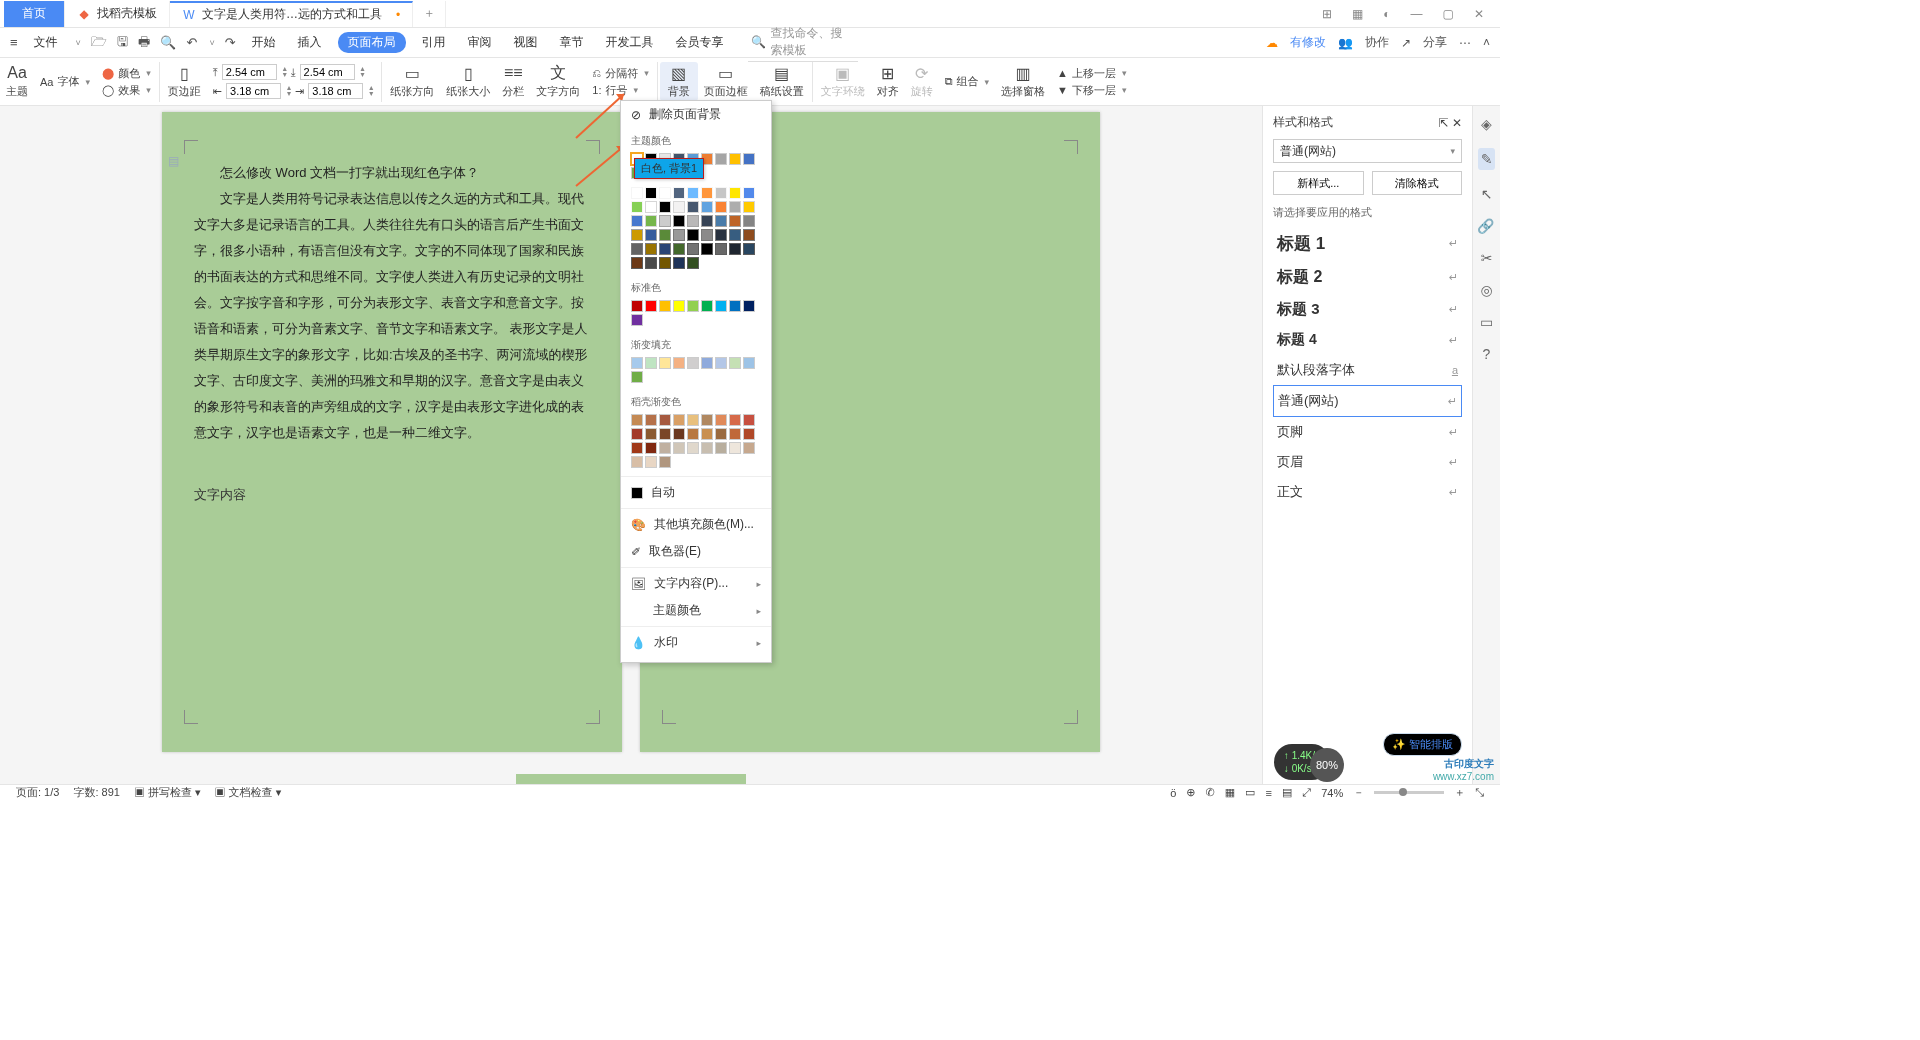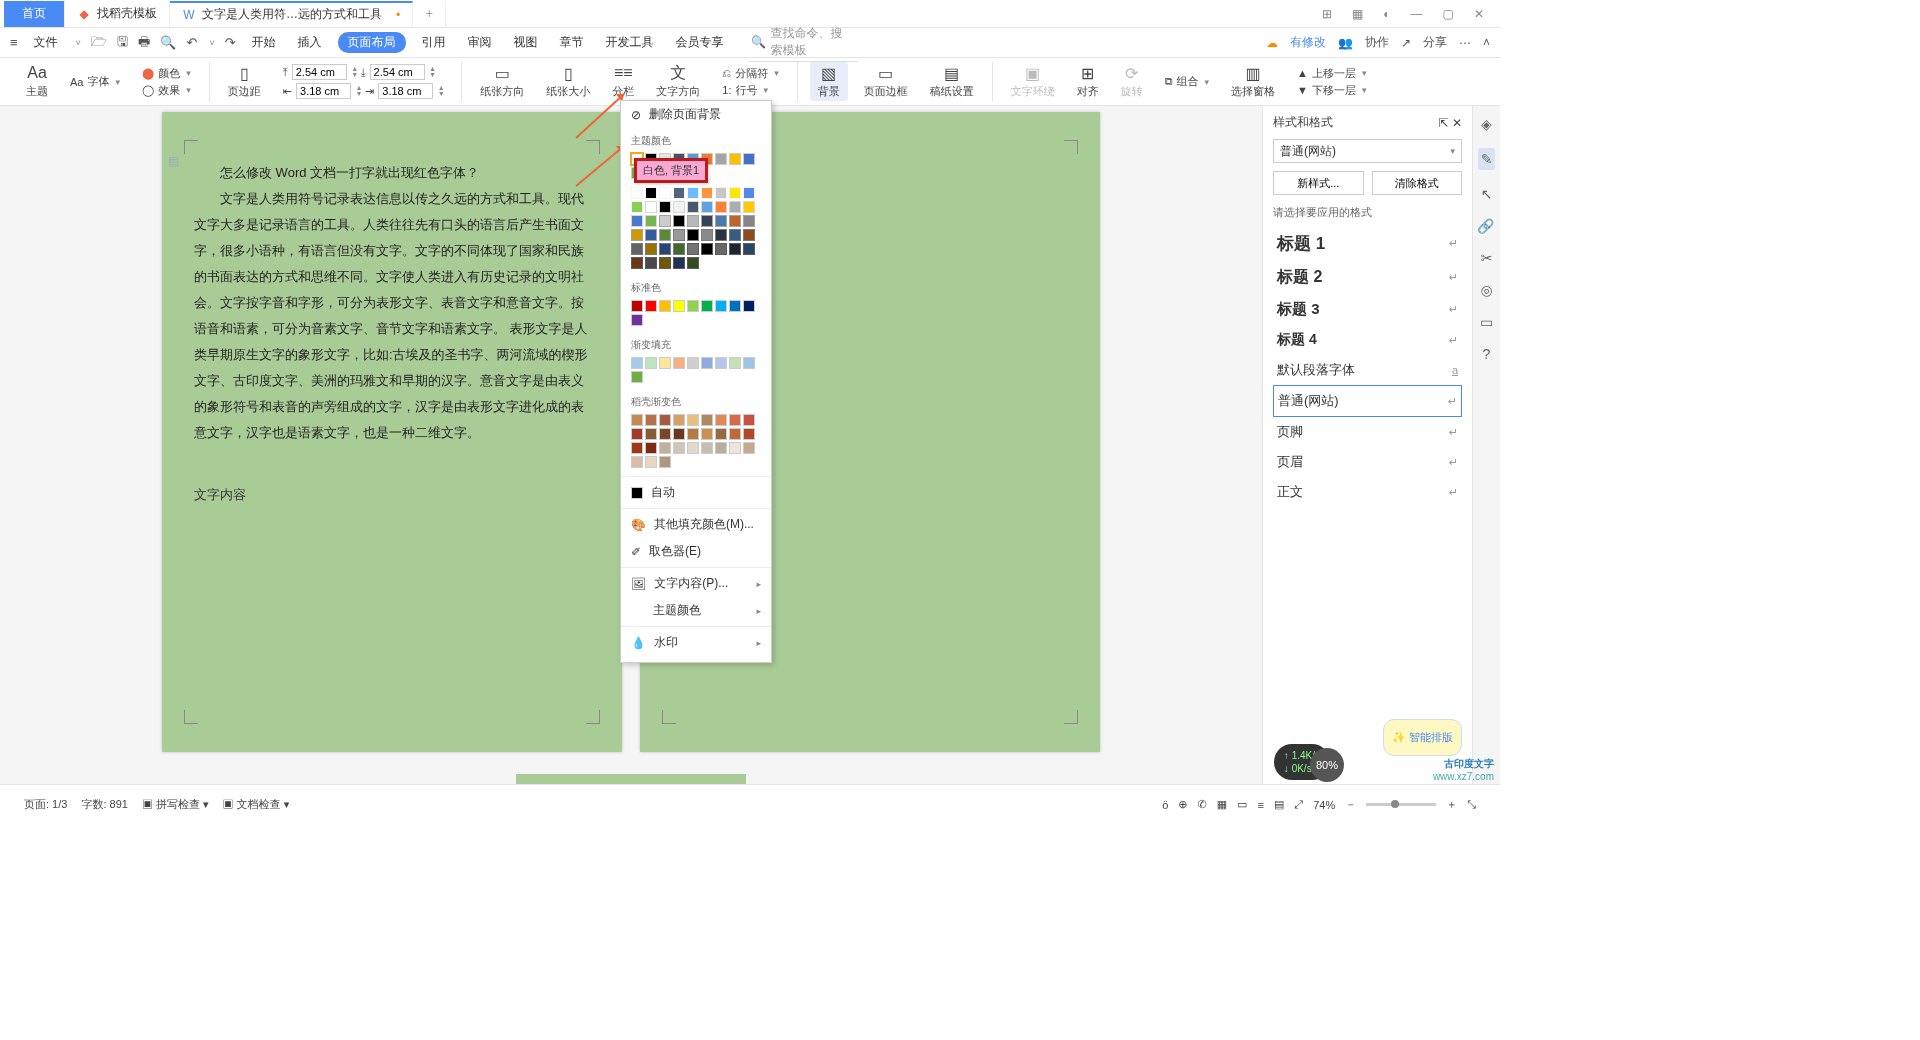--- a/index.html
+++ b/index.html
@@ -19,21 +19,21 @@
 .menubar { height:30px; display:flex; align-items:center; gap:14px; padding:0 10px; border-bottom:1px solid #e5e5e5; }
 .menubar .left { display:flex; align-items:center; gap:10px; }
 .menubar .mbtn { font-size:12px; color:#333; padding:2px 6px; cursor:pointer; }
 .menubar .mbtn.active { background:#4a8af4; color:#fff; border-radius:10px; padding:2px 10px; }
 .menubar .iconbtn { color:#555; font-size:13px; }
 .menubar .search { margin-left:8px; color:#999; border-bottom:1px solid #ddd; padding:2px 4px; display:flex; align-items:center; gap:4px; width:110px;}
 .menubar .right { margin-left:auto; display:flex; gap:12px; align-items:center; color:#555;}
 .menubar .right .link { color:#4a8af4; }
 
 
-.ribbon { height:48px; display:flex; align-items:center; gap:10px; padding:0 20px; border-bottom:1px solid #e5e5e5; color:#444;}
+.ribbon { height:48px; display:flex; align-items:center; gap:0; padding:0 0; border-bottom:1px solid #e5e5e5; color:#444;}
 .rgrp { display:flex; flex-direction:column; align-items:center; justify-content:center; gap:2px; padding:0 6px; font-size:11px; position:relative;}
 .rgrp .ricon { width:18px; height:18px; display:flex; align-items:center; justify-content:center; font-size:16px;}
 .rgrp.sep { border-left:1px solid #e5e5e5; height:40px; padding:0; margin:0 2px;}
 .rpair { display:flex; flex-direction:column; gap:3px; padding:0 6px;}
 .rpair .row { display:flex; align-items:center; gap:4px; font-size:11px;}
 .rpair input { width:55px; height:16px; border:1px solid #ccc; font-size:11px; padding:0 3px;}
 .rgrp.disabled { color:#bbb; }
 .rstack { display:flex; flex-direction:column; gap:2px; font-size:11px; padding:0 6px;}
 .rstack .row { display:flex; align-items:center; gap:4px;}
 
@@ -65,43 +65,43 @@
 .stylepanel .hint { font-size:11px; color:#666; margin-bottom:6px;}
 .stylepanel .item { display:flex; justify-content:space-between; align-items:center; padding:6px 4px; font-size:13px;}
 .stylepanel .item.sel { border:1px solid #4a8af4; }
 .stylepanel .item .ret { color:#999; font-size:11px;}
 .stylepanel .item.h1 span:first-child{font-size:17px;font-weight:bold;}
 .stylepanel .item.h2 span:first-child{font-size:16px;font-weight:bold;}
 .stylepanel .item.h3 span:first-child{font-size:15px;font-weight:bold;}
 .stylepanel .item.h4 span:first-child{font-size:14px;font-weight:bold;}
 
 
-.statusbar { position:absolute; bottom:0; left:0; right:0; height:28px; background:#fff; border-top:1px solid #e5e5e5; display:flex; align-items:flex-end; gap:14px; padding:0 24px; font-size:11px; color:#444;}
+.statusbar { position:absolute; bottom:0; left:0; right:0; height:28px; background:#fff; border-top:1px solid #e5e5e5; display:flex; align-items:flex-start; gap:14px; padding:0 16px; font-size:11px; color:#444;}
 .statusbar .right { margin-left:auto; display:flex; align-items:center; gap:10px;}
 
 
 .popup { position:absolute; top:100px; left:620px; width:152px; background:#fff; border:1px solid #ccc; box-shadow:2px 2px 6px rgba(0,0,0,.2); z-index:50; padding-bottom:6px;}
 .popup .prow { display:flex; align-items:center; gap:8px; padding:5px 10px; font-size:12px;}
 .popup .label { padding:6px 10px 3px; font-size:10px; color:#666;}
 .popup .swatches { display:flex; flex-wrap:wrap; gap:2px; padding:2px 10px 6px;}
 .popup .sw { width:12px; height:12px; border:1px solid #ccc;}
 .popup .sw.sel { outline:2px solid #f5a623; outline-offset:-1px;}
 .popup hr { border:none; border-top:1px solid #eee; margin:2px 0;}
-.tooltip { position:absolute; background:#f9a8d4; border:3px solid #b91c1c; padding:2px 6px; font-size:11px; z-index:60; box-shadow:1px 1px 3px rgba(0,0,0,.2);}
+.tooltip { position:absolute; background:#0ea5e9; border:1px solid #b91c1c; padding:2px 6px; font-size:11px; z-index:60; box-shadow:1px 1px 3px rgba(0,0,0,.2);}
 
 
 .arrow { position:absolute; z-index:40; pointer-events:none;}
 .arrow svg line { stroke:#e63; stroke-width:2;}
 .arrow svg polygon { fill:#e63;}
 
 
 .netwidget { position:absolute; right:170px; bottom:32px; background:#333; color:#8f8; font-size:10px; border-radius:18px; padding:6px 10px; display:flex; flex-direction:column; gap:2px; z-index:30;}
 .pctwidget { position:absolute; right:156px; bottom:30px; width:34px; height:34px; border-radius:50%; background:#555; color:#fff; display:flex; align-items:center; justify-content:center; font-size:11px; z-index:31;}
 .brand { position:absolute; right:6px; bottom:30px; font-size:10px; color:#4aa; z-index:30; text-align:right;}
-.smartlayout { position:absolute; right:38px; bottom:56px; background:#fef9c3; border:1px solid #cde; color:#4a8af4; font-size:11px; padding:10px 8px; border-radius:11px; z-index:30;}
+.smartlayout { position:absolute; right:38px; bottom:56px; background:#000000; border:1px solid #cde; color:#4a8af4; font-size:11px; padding:3px 8px; border-radius:11px; z-index:30;}
 
 .carets { font-size:9px; color:#888; margin-left:2px;}
 .updn { display:inline-flex; flex-direction:column; line-height:6px; font-size:8px; color:#888; margin-left:2px;}
 </style>
 </head>
 <body>
 
 <div class="tabbar">
   <div class="tab home">
       <span>首页</span>

